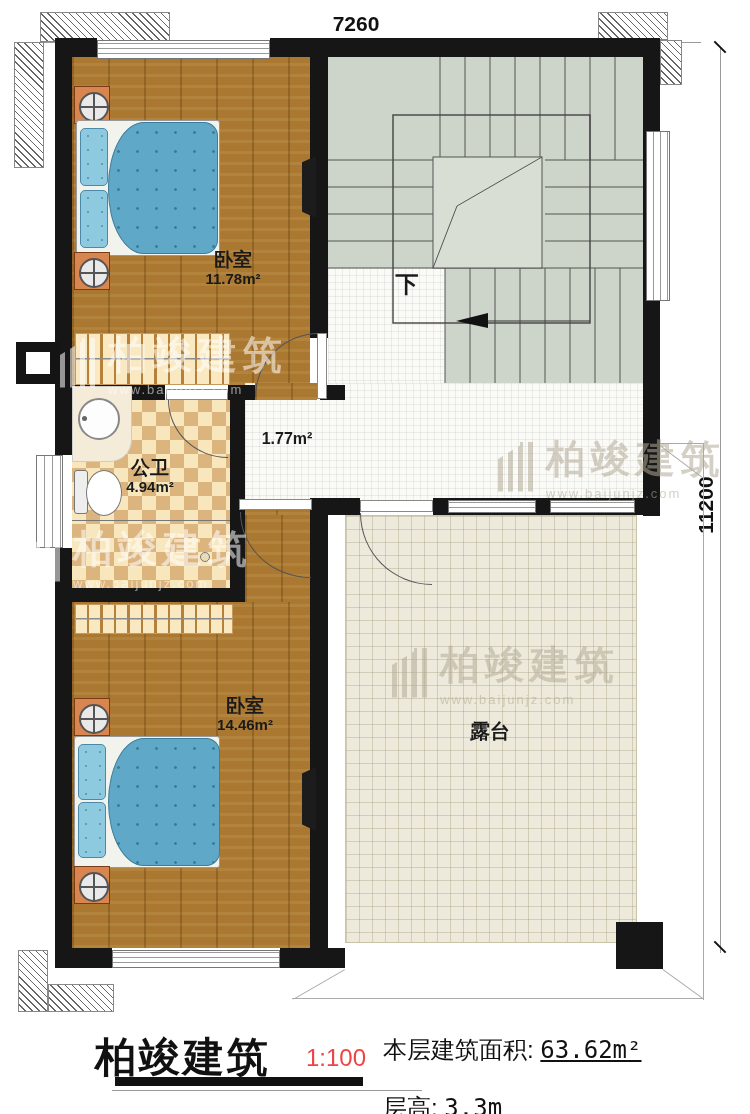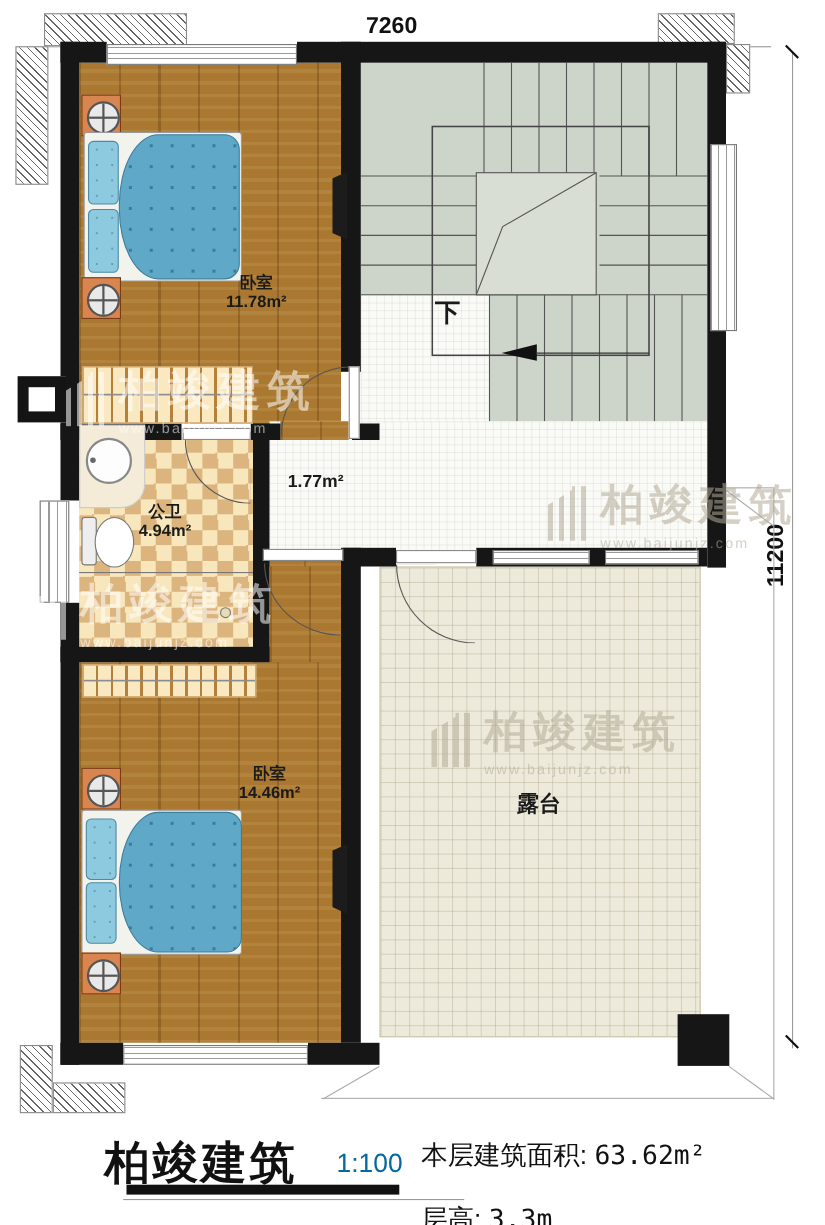--- a/index.html
+++ b/index.html
@@ -28,21 +28,21 @@
         background-image:repeating-linear-gradient(45deg,transparent 0 4px,#666 4px 5px);}
   .dimline{position:absolute;background:#999;}
   .tick{position:absolute;width:16px;height:2px;background:#111;transform:rotate(45deg);}
   .dimtext{position:absolute;font-weight:bold;font-size:21px;color:#111;text-align:center;}
   .thin{position:absolute;background:#aaa;transform-origin:0 0;}
   .arc{position:absolute;border:1.4px solid #555;box-sizing:border-box;background:transparent;}
   .arc-tl{border-right:none;border-bottom:none;border-top-left-radius:100%;}
   .arc-bl{border-right:none;border-top:none;border-bottom-left-radius:100%;}
   .leaf{position:absolute;background:#fff;border:1px solid #888;box-sizing:border-box;}
   .label{position:absolute;text-align:center;color:#1a1a1a;line-height:1.1;}
-  .rname{font-size:15px;font-weight:bold;}
+  .rname{font-size:19px;font-weight:bold;}
   .rarea{font-size:15px;font-weight:bold;}
   .wardrobe{position:absolute;background-color:#f9e8c0;border:1px solid #c59a5f;box-sizing:border-box;
         background-image:linear-gradient(#8c8c8c,#8c8c8c),
                          repeating-linear-gradient(90deg,transparent 0 11px,#b5803a 11px 13.5px);
         background-size:100% 1.5px,100% 100%;background-position:0 50%,0 0;background-repeat:no-repeat,repeat;}
   .bedbase{position:absolute;background:#f3f3ee;border:1px solid #999;border-radius:3px;}
   .pillow{position:absolute;background:#8ecadf;border:1.5px solid #4a8aa8;border-radius:5px;
         background-image:radial-gradient(rgba(20,70,100,.35) 1px,transparent 1.2px);background-size:14px 14px;}
   .quilt{position:absolute;background:#5fa8c8;border:1px solid #3d7d99;
         border-radius:36px 14px 14px 36px/64px 14px 14px 64px;
@@ -55,23 +55,23 @@
   .wm{position:absolute;display:flex;align-items:center;gap:10px;pointer-events:none;}
   .wm-logo{width:38px;height:50px;background:repeating-linear-gradient(90deg,currentColor 0 5px,transparent 5px 10px);
         clip-path:polygon(0 35%,58% 8%,58% 0,100% 0,100% 100%,0 100%);}
   .wm-name{font-size:39px;font-weight:bold;letter-spacing:6px;white-space:nowrap;}
   .wm-url{font-size:13px;letter-spacing:2px;white-space:nowrap;}
   .wm-light{color:rgba(255,255,255,.55);}
   .wm-dark{color:rgba(178,170,150,.55);}
   .tb-title{position:absolute;left:95px;top:1030px;font-size:41px;font-weight:bold;letter-spacing:3px;color:#111;}
   .tb-bar{position:absolute;left:115px;top:1077px;width:248px;height:9px;background:#111;}
   .tb-thin{position:absolute;left:112px;top:1090px;width:310px;height:1px;background:#999;}
-  .tb-scale{position:absolute;left:306px;top:1044px;font-size:24px;color:#0369a1;}
+  .tb-scale{position:absolute;left:306px;top:1044px;font-size:24px;color:#ef4444;}
   .tb-line{position:absolute;left:383px;font-size:24px;color:#111;white-space:nowrap;}
-  .tb-mono{font-family:"DejaVu Sans Mono",monospace;}
+  .tb-mono{font-family:"DejaVu Sans Mono",monospace;text-decoration:underline;}
 </style>
 </head>
 <body>
 
 <div id="plan">
 
   <div class="dimline" style="left:25px;top:42px;width:676px;height:1px;"></div>
   <div class="tick" style="left:52px;top:41px;"></div>
   <div class="tick" style="left:644px;top:41px;"></div>
   <div class="dimtext" style="left:320px;top:12px;width:72px;text-align:center;">7260</div>

